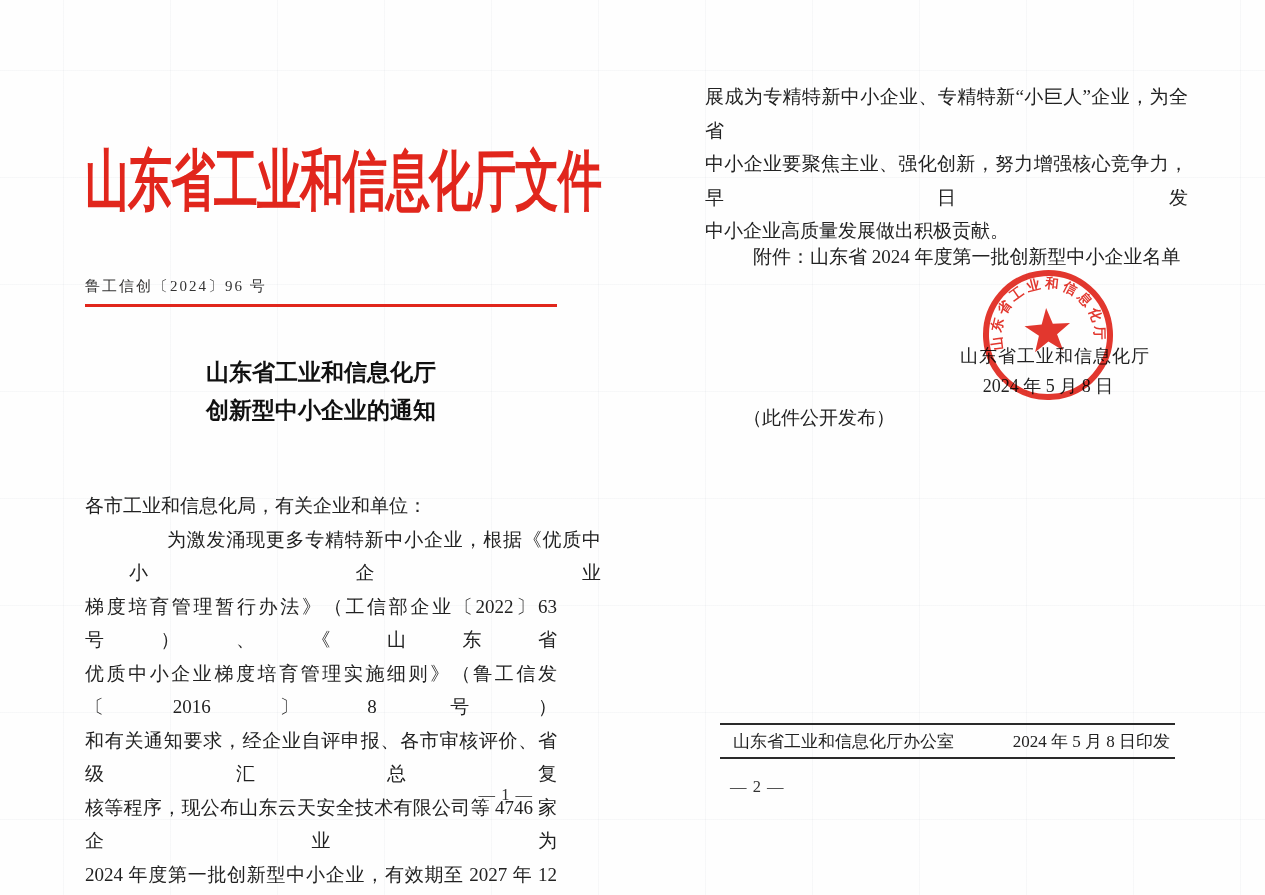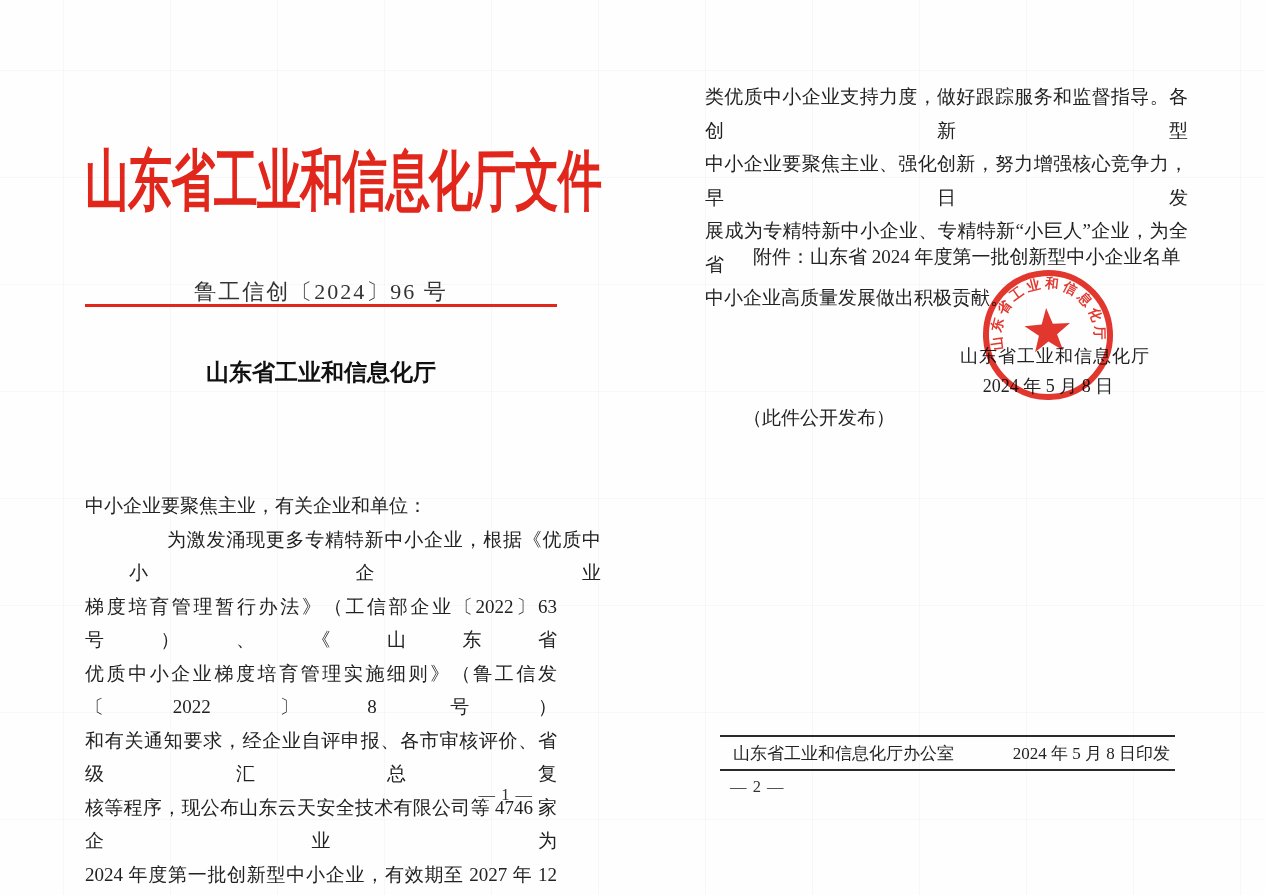--- a/index.html
+++ b/index.html
@@ -27,21 +27,21 @@
   
   .masthead{
     position:absolute;left:0;top:145px;width:100%;height:74px;line-height:74px;
     text-align:center;font-size:44px;font-weight:bold;letter-spacing:-1px;
     color:var(--red,#e1261c);
     transform:scaleY(1.5);transform-origin:50% 50%;
     white-space:nowrap;
   }
   .doc-number{
     position:absolute;left:0;top:277px;width:100%;
-    text-align:center;font-size:22px;letter-spacing:2px;color:#333;
+    font-size:15px;letter-spacing:2px;color:#333;
   }
   .red-rule{
     position:absolute;left:0;top:304px;width:100%;height:3px;
     background:var(--red,#e1261c);
   }
   .doc-title{
     position:absolute;left:0;top:354px;width:100%;
     text-align:center;font-size:23px;font-weight:bold;line-height:38px;color:#111;
   }
   .body-block{
@@ -78,21 +78,21 @@
     position:absolute;left:38px;top:405px;
     font-size:19px;color:#222;white-space:nowrap;text-align:center;
   }
   .seal{
     position:absolute;left:268px;top:260px;width:150px;height:150px;
     color:var(--red,#e1261c);
     opacity:0.92;mix-blend-mode:multiply;
     transform:rotate(-4deg);
   }
   .footer{
-    position:absolute;left:15px;top:723px;width:455px;margin-top:12px;
+    position:absolute;left:15px;top:723px;width:455px;
   }
   .footer .rule{width:100%;height:2px;background:#2a2a2a;}
   .footer .rule.bottom{margin-top:0;}
   .footer-row{
     display:flex;justify-content:space-between;align-items:center;
     height:32px;padding:0 5px 0 13px;
     font-size:17px;color:#222;white-space:nowrap;
   }
 </style>
 </head>
@@ -103,41 +103,41 @@
   <div class="page page1">
 
     <div class="masthead">山东省工业和信息化厅文件</div>
 
     <div class="doc-number">鲁工信创〔2024〕96 号</div>
 
     <div class="red-rule"></div>
 
     <div class="doc-title">
       <div>山东省工业和信息化厅</div>
+      <div>创新型中小企业的通知</div>
     </div>
 
     <div class="body-block p1-body">
-        <div class="body-line">中小企业要聚焦主业，有关企业和单位：</div>
+        <div class="body-line">各市工业和信息化局，有关企业和单位：</div>
         <div class="body-line indent fill">为激发涌现更多专精特新中小企业，根据《优质中小企业</div>
         <div class="body-line fill">梯度培育管理暂行办法》（工信部企业〔2022〕63 号）、《山东省</div>
-        <div class="body-line fill">优质中小企业梯度培育管理实施细则》（鲁工信发〔2022〕8 号）</div>
+        <div class="body-line fill">优质中小企业梯度培育管理实施细则》（鲁工信发〔2016〕8 号）</div>
         <div class="body-line fill">和有关通知要求，经企业自评申报、各市审核评价、省级汇总复</div>
         <div class="body-line fill">核等程序，现公布山东云天安全技术有限公司等 4746 家企业为</div>
         <div class="body-line fill">2024 年度第一批创新型中小企业，有效期至 2027 年 12 月 31 日。</div>
       </div>
 
     <div class="page-number pn1">— 1 —</div>
   </div>
 
   <div class="page page2">
 
     <div class="body-block p2-body">
-        <div class="body-line fill">类优质中小企业支持力度，做好跟踪服务和监督指导。各创新型</div>
+        <div class="body-line fill">展成为专精特新中小企业、专精特新“小巨人”企业，为全省</div>
         <div class="body-line fill">中小企业要聚焦主业、强化创新，努力增强核心竞争力，早日发</div>
-        <div class="body-line fill">展成为专精特新中小企业、专精特新“小巨人”企业，为全省</div>
         <div class="body-line">中小企业高质量发展做出积极贡献。</div>
       </div>
 
     <div class="attachment">附件：山东省 2024 年度第一批创新型中小企业名单</div>
 
     <div class="signer-line">山东省工业和信息化厅</div>
 
     <div class="sign-date">2024 年 5 月 8 日</div>
 
     <svg class="seal" viewBox="0 0 150 150" xmlns="http://www.w3.org/2000/svg" aria-hidden="true">

